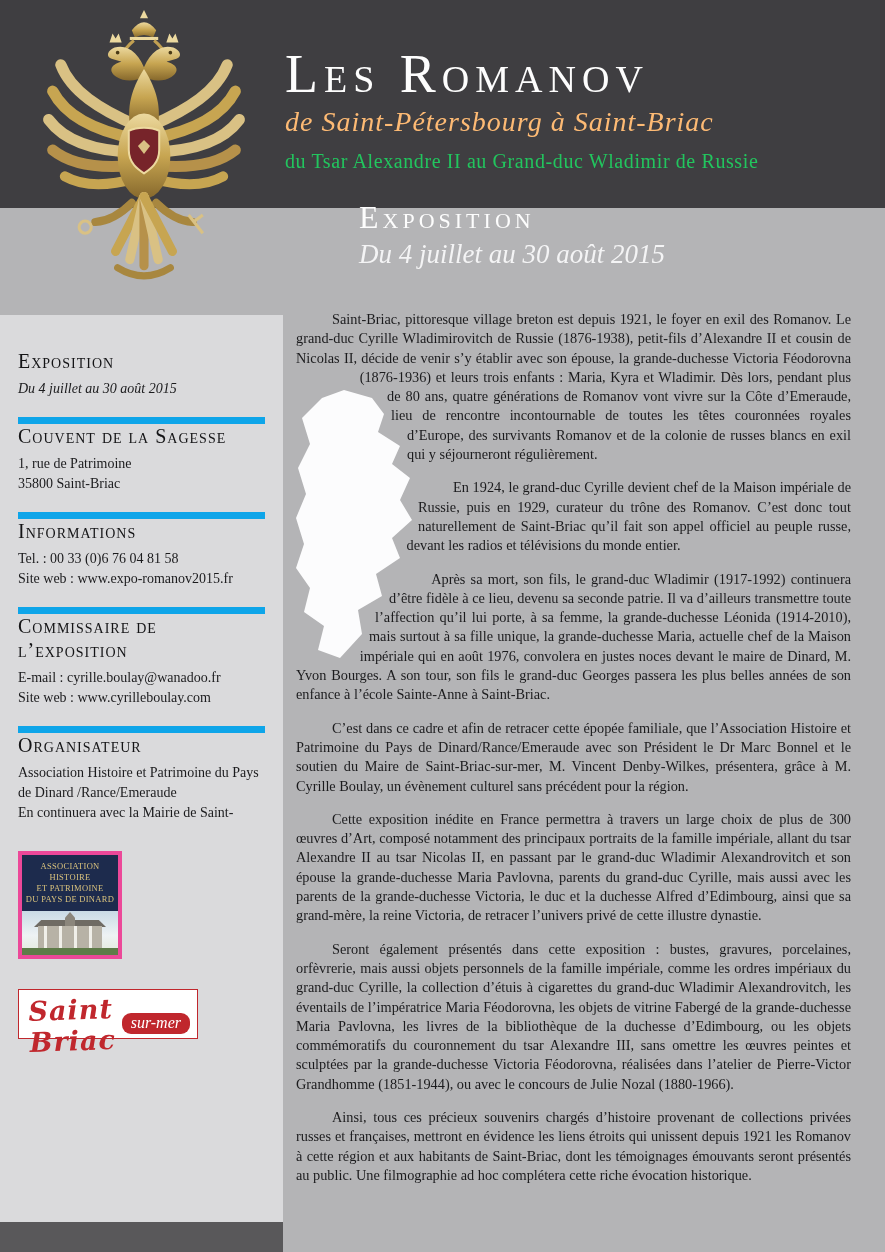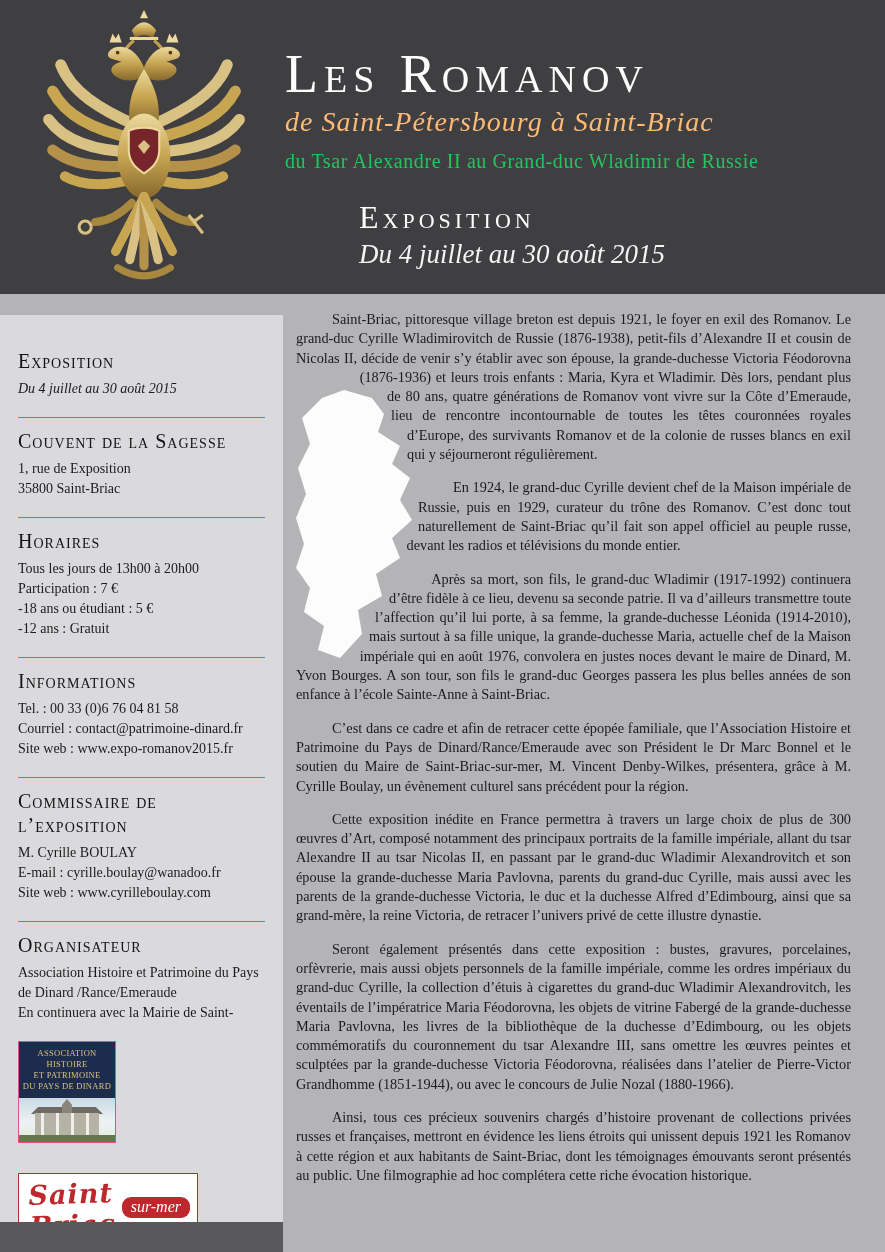--- a/index.html
+++ b/index.html
@@ -4,45 +4,45 @@
 <style>
   html,body { margin:0; padding:0; background:#8d8d8f; }
   .page {
     position:relative; width:885px; height:1252px; overflow:hidden;
     background:var(--body-bg,#b4b4b6);
     font-family:"Liberation Serif","DejaVu Serif",serif;
     color:var(--text,#1b1b1d);
   }
 
   
-  .header { position:absolute; left:0; top:0; width:885px; height:294px; background:var(--header-bg,#3f3e41); }
+  .header { position:absolute; left:0; top:0; width:885px; height:208px; background:var(--header-bg,#3f3e41); }
   .crest { position:absolute; left:28px; top:6px; width:232px; height:284px; }
   .crest svg { width:100%; height:100%; display:block; }
   .header-copy { position:absolute; left:285px; top:46px; color:#fff; }
   .poster-title { margin:0; font-weight:normal; font-variant:small-caps; font-size:54px; letter-spacing:6px; line-height:1.05; color:#fdfdfd; }
   .poster-subtitle { font-style:italic; font-size:28px; letter-spacing:1px; margin-top:3px; color:#fdba74; }
   .poster-tagline { font-size:20px; letter-spacing:0.6px; margin-top:12px; color:#22c55e; }
   .event-block { margin:26px 0 0 74px; }
   .event-label { font-variant:small-caps; font-size:32px; letter-spacing:4px; color:#fdfdfd; }
   .event-dates { font-style:italic; font-size:27px; margin-top:3px; color:#f4f4f5; }
 
   
   .sidebar {
     position:absolute; left:0; top:315px; width:283px; height:907px;
     background:var(--sidebar-bg,#dadadc); box-sizing:border-box;
     padding:34px 18px 0 18px; overflow:hidden;
   }
   .side-section { padding-bottom:18px; }
-  .side-section.ruled { border-top:1px solid #0ea5e9; padding-top:11px; }
+  .side-section.ruled { border-top:7px solid #0ea5e9; }
   .side-heading { margin:0 0 6px 0; font-weight:normal; font-variant:small-caps; font-size:20px; letter-spacing:1px; color:#141416; line-height:1.2; }
   .side-line { font-size:14px; line-height:20px; color:#1b1b1d; }
   .side-line.italic { font-style:italic; }
 
   
-  .assoc-logo { width:96px; border:1px solid #ec4899; }
+  .assoc-logo { width:96px; margin-top:10px; border:4px solid #ec4899; }
   .assoc-text { background:var(--logo-navy,#1d2b4d); color:#d9c27d; text-align:center; font-size:8.5px; line-height:11px; padding:6px 2px; letter-spacing:0.3px; text-transform:uppercase; }
   .assoc-photo { position:relative; height:44px; background:linear-gradient(#c9dae5,#eef2f4 55%,#e3e9da); overflow:hidden; }
   .assoc-photo .roof { position:absolute; left:12px; right:12px; bottom:28px; height:7px; background:#6f6b64; clip-path:polygon(0 100%,10% 0,90% 0,100% 100%); }
   .assoc-photo .turret { position:absolute; left:43px; width:10px; bottom:28px; height:15px; background:#8b867c; clip-path:polygon(50% 0,100% 38%,100% 100%,0 100%,0 38%); }
   .assoc-photo .house { position:absolute; left:16px; right:16px; bottom:7px; height:22px; background:#b7b2a6;
     background-image:repeating-linear-gradient(90deg, transparent 0 6px, #f0efe9 6px 9px, transparent 9px 15px); }
   .assoc-photo .bush { position:absolute; left:0; right:0; bottom:0; height:7px; background:#5e7b49; }
 
   
   .town-logo { position:relative; width:178px; height:48px; background:#ffffff; border:1px solid var(--town-red,#c0272d); margin-top:30px; }
@@ -124,42 +124,33 @@
 
   <aside class="sidebar">
 
     <section class="side-section">
       <h2 class="side-heading">Exposition</h2>
       <div class="side-line italic">Du 4 juillet au 30 août 2015</div>
     </section>
 
     <section class="side-section ruled">
       <h2 class="side-heading">Couvent de la Sagesse</h2>
-      <div class="side-line">1, rue de Exposition</div>
+      <div class="side-line">1, rue de Patrimoine</div>
       <div class="side-line">35800 Saint-Briac</div>
     </section>
 
-    <section class="side-section ruled">
-      <h2 class="side-heading">Horaires</h2>
-      <div class="side-line">Tous les jours de 13h00 à 20h00</div>
-      <div class="side-line">Participation : 7 €</div>
-      <div class="side-line">-18 ans ou étudiant : 5 €</div>
-      <div class="side-line">-12 ans : Gratuit</div>
-    </section>
 
     <section class="side-section ruled">
       <h2 class="side-heading">Informations</h2>
       <div class="side-line">Tel. : 00 33 (0)6 76 04 81 58</div>
-      <div class="side-line">Courriel : contact@patrimoine-dinard.fr</div>
       <div class="side-line">Site web : www.expo-romanov2015.fr</div>
     </section>
 
     <section class="side-section ruled">
       <h2 class="side-heading">Commissaire de l’exposition</h2>
-      <div class="side-line">M. Cyrille BOULAY</div>
       <div class="side-line">E-mail : cyrille.boulay@wanadoo.fr</div>
       <div class="side-line">Site web : www.cyrilleboulay.com</div>
     </section>
 
     <section class="side-section ruled">
       <h2 class="side-heading">Organisateur</h2>
       <div class="side-line">Association Histoire et Patrimoine du Pays de Dinard /Rance/Emeraude</div>
       <div class="side-line">En continuera avec la Mairie de Saint-</div>
     </section>
 

